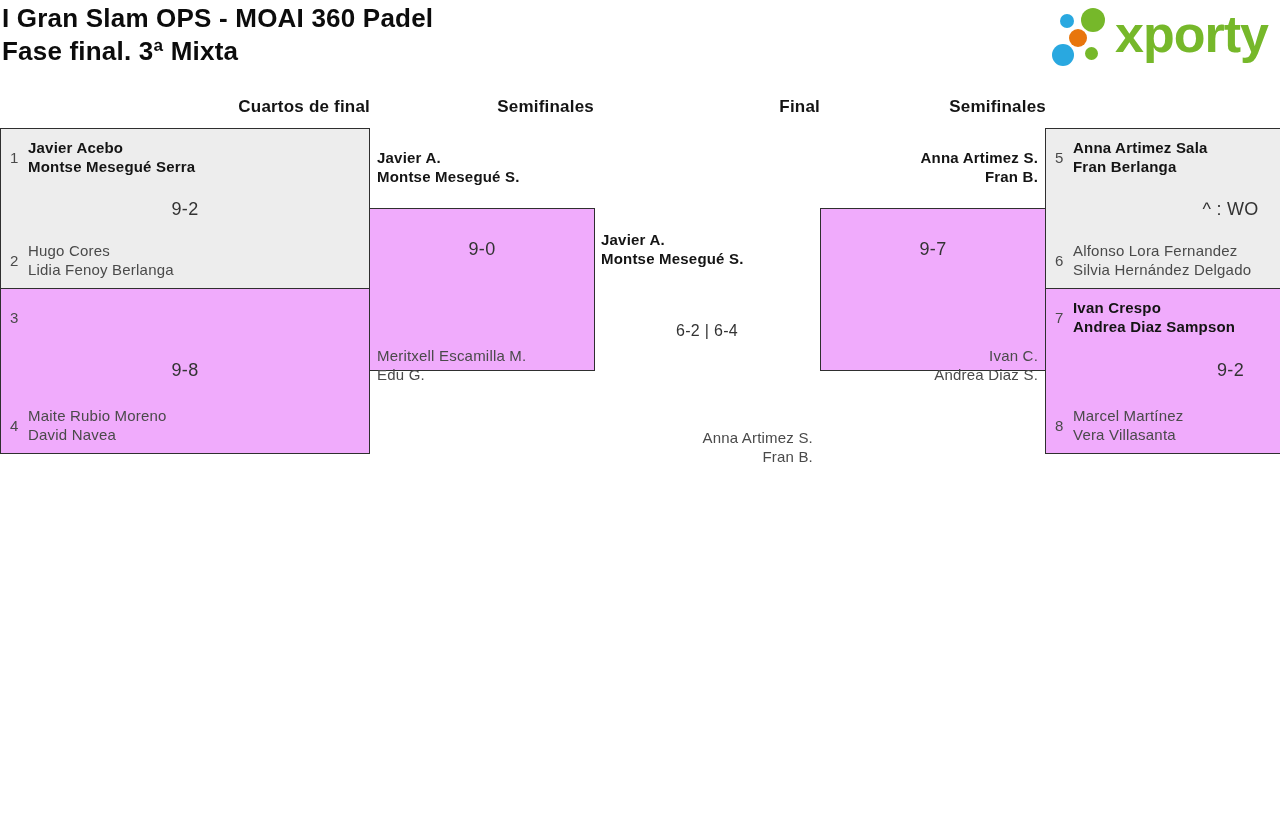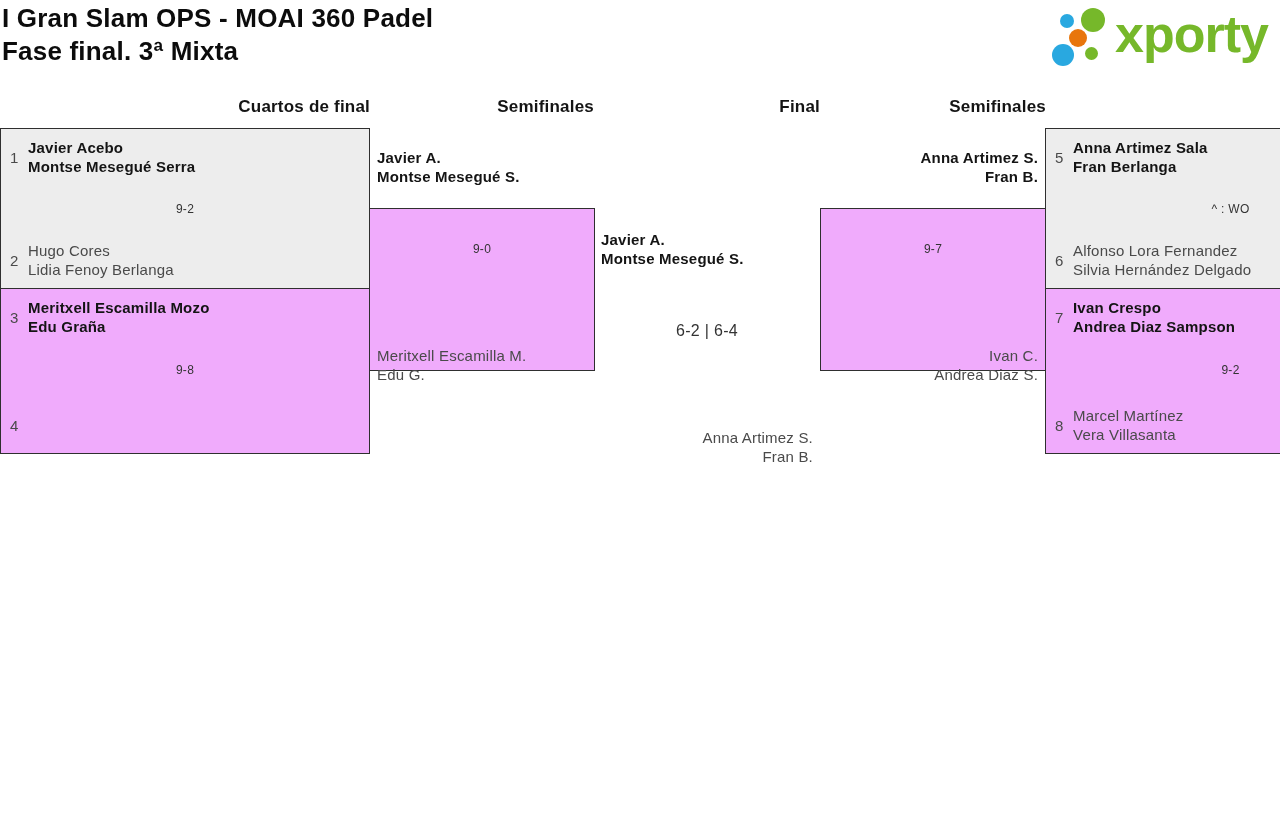--- a/index.html
+++ b/index.html
@@ -41,21 +41,21 @@
 
   
   .team{font-size:15px;line-height:19px;letter-spacing:.2px;}
   .winner{font-weight:700;color:#141414;}
   .loser{font-weight:400;color:#4a4a4a;margin-top:35px;}
   .seed{position:absolute;left:9px;width:16px;height:38px;display:flex;
     align-items:center;font-size:15px;color:#4a4a4a;}
   .seed-top{top:9px;} .seed-bottom{bottom:9px;}
   .qf-team-top{position:absolute;left:27px;top:9px;}
   .qf-team-bottom{position:absolute;left:27px;bottom:9px;}
-  .score{position:absolute;left:0;width:100%;text-align:center;font-size:12px;
+  .score{position:absolute;left:0;width:100%;text-align:center;font-size:18px;
     line-height:19px;color:#333;letter-spacing:.3px;}
   .score-qf-a{top:71px;} .score-qf-b{top:72px;} .score-sf{top:31px;}
 
   
   .abs{position:absolute;}
   .sf-left-winner{left:377px;top:148px;}
   .sf-left-loser{left:377px;top:311px;}
   .sf-right-winner{left:820px;width:218px;top:148px;text-align:right;}
   .sf-right-loser{left:820px;width:218px;top:311px;text-align:right;}
   .final-winner{left:601px;top:230px;}
@@ -97,25 +97,25 @@
     <div class="score score-qf-a">9-2</div>
     <div class="team loser qf-team-bottom">
       <div>Hugo Cores</div>
       <div>Lidia Fenoy Berlanga</div>
     </div>
     <div class="seed seed-bottom">2</div>
   </div>
 
   <div class="match-box bg-white" id="qf-l2">
     <div class="seed seed-top">3</div>
-    <div class="team winner qf-team-top">
-      <div>Meritxell Escamilla Mozo</div>
-      <div>Edu Graña</div>
+    <div class="score score-qf-b">9-8</div>
+    <div class="team loser qf-team-bottom">
+      <div>Maite Rubio Moreno</div>
+      <div>David Navea</div>
     </div>
-    <div class="score score-qf-b">9-8</div>
     <div class="seed seed-bottom">4</div>
   </div>
 
   <div>
     <div class="abs team winner sf-left-winner">
       <div>Javier A.</div>
       <div>Montse Mesegué S.</div>
     </div>
     <div class="match-box bg-white" id="sf-l">
       <div class="score score-sf">9-0</div>

